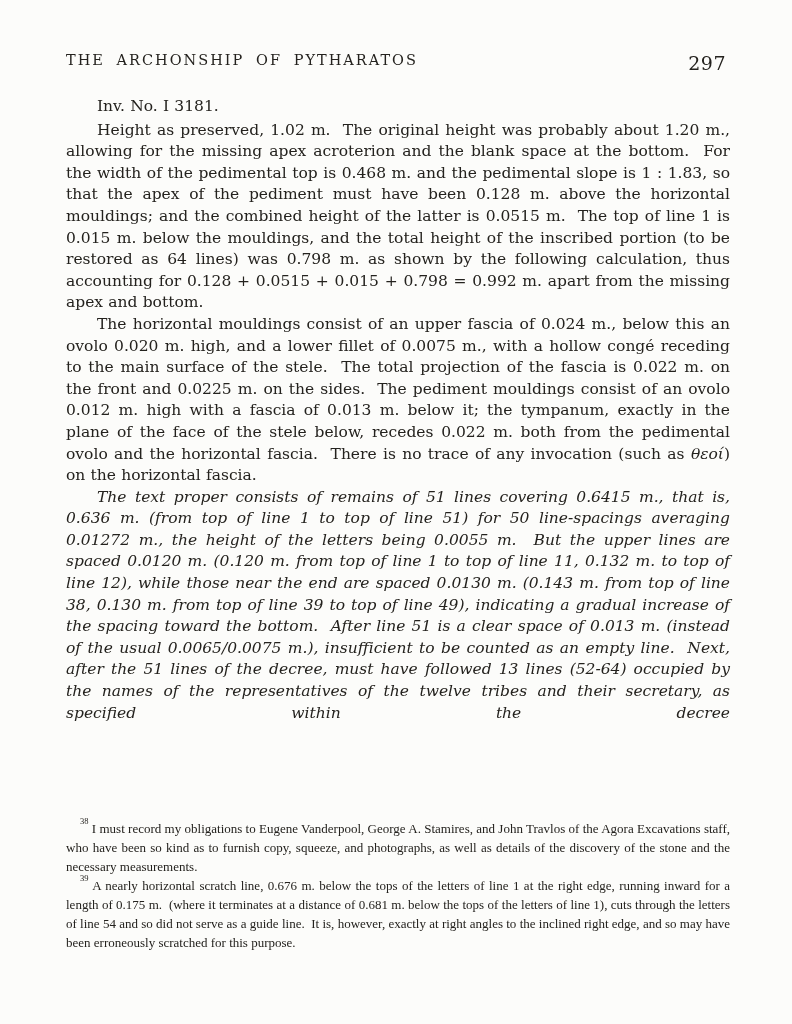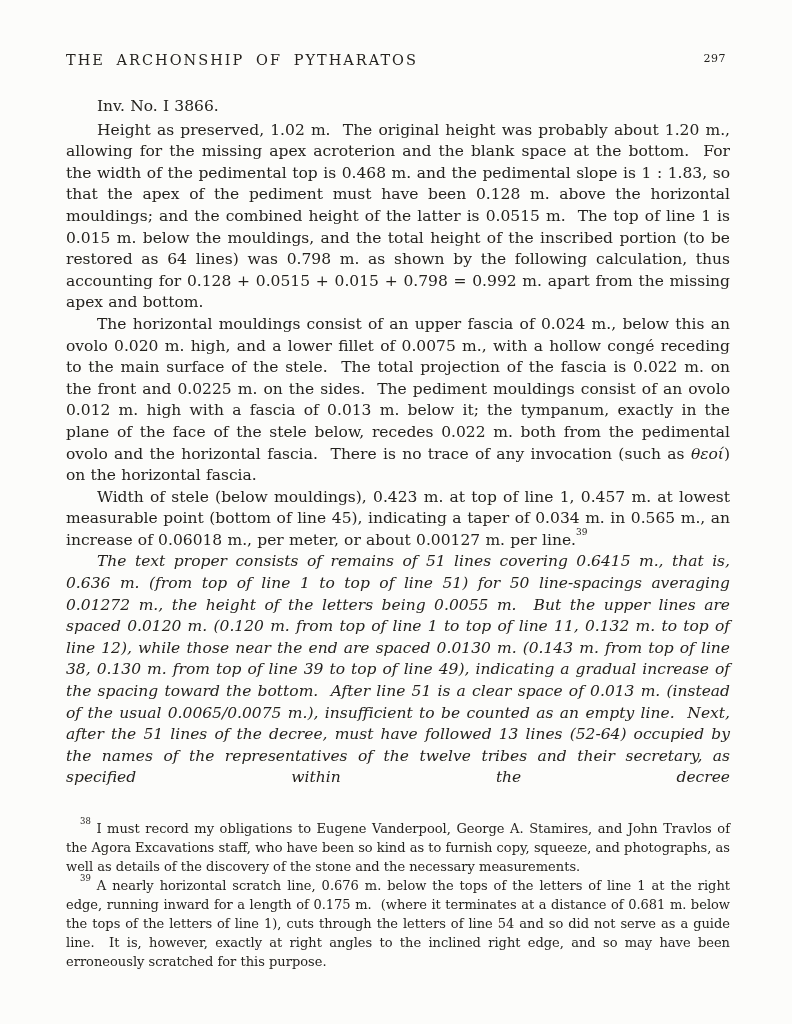--- a/index.html
+++ b/index.html
@@ -24,21 +24,21 @@
   .running-head .title {
     display: block;
     text-align: left;
     letter-spacing: 2px;
     word-spacing: 0.35em;
   }
   .running-head .page-num {
     position: absolute;
     right: 4px;
     top: 0;
-    font-size: 11px;
+    font-size: 19px;
     letter-spacing: 0.5px;
   }
   .body-text {
     position: absolute;
     top: 86px;
     left: 66px;
     width: 664px;
     text-align: justify;
     font-size: 15.5px;
     line-height: 21.6px;
@@ -60,20 +60,21 @@
   }
   i.greek { }
   .footnotes {
     position: absolute;
     top: 819px;
     left: 66px;
     width: 664px;
     text-align: justify;
     font-size: 13px;
     line-height: 19px;
+    font-family: Liberation Serif, serif;
   }
   .footnote {
     margin: 0;
     white-space: pre-wrap;
     text-indent: 14px;
   }
   .footnote sup.fnnum {
     font-size: 8.5px;
     line-height: 0;
     position: relative;
@@ -84,24 +85,23 @@
 <body>
 
 <div class="page" style="background: rgb(252, 252, 250); color: rgb(36, 34, 30);">
 
   <div class="running-head">
     <span class="title">THE ARCHONSHIP OF PYTHARATOS</span>
     <span class="page-num">297</span>
   </div>
 
   <div class="body-text">
-      <p class="para indent inv">Inv. No. I 3866.</p>
+      <p class="para indent inv">Inv. No. I 3181.</p>
       <p class="para indent">Height as preserved, 1.02 m.  The original height was probably about 1.20 m., allowing for the missing apex acroterion and the blank space at the bottom.  For the width of the pedimental top is 0.468 m. and the pedimental slope is 1 : 1.83, so that the apex of the pediment must have been 0.128 m. above the horizontal mouldings; and the combined height of the latter is 0.0515 m.  The top of line 1 is 0.015 m. below the mouldings, and the total height of the inscribed portion (to be restored as 64 lines) was 0.798 m. as shown by the following calculation, thus accounting for 0.128 + 0.0515 + 0.015 + 0.798 = 0.992 m. apart from the missing apex and bottom.</p>
       <p class="para indent">The horizontal mouldings consist of an upper fascia of 0.024 m., below this an ovolo 0.020 m. high, and a lower fillet of 0.0075 m., with a hollow congé receding to the main surface of the stele.  The total projection of the fascia is 0.022 m. on the front and 0.0225 m. on the sides.  The pediment mouldings consist of an ovolo 0.012 m. high with a fascia of 0.013 m. below it; the tympanum, exactly in the plane of the face of the stele below, recedes 0.022 m. both from the pedimental ovolo and the horizontal fascia.  There is no trace of any invocation (such as <i class="greek">θεοί</i>) on the horizontal fascia.</p>
-      <p class="para indent">Width of stele (below mouldings), 0.423 m. at top of line 1, 0.457 m. at lowest measurable point (bottom of line 45), indicating a taper of 0.034 m. in 0.565 m., an increase of 0.06018 m., per meter, or about 0.00127 m. per line.<sup class="fnref">39</sup></p>
       <p class="para indent justify-last">The text proper consists of remains of 51 lines covering 0.6415 m., that is, 0.636 m. (from top of line 1 to top of line 51) for 50 line-spacings averaging 0.01272 m., the height of the letters being 0.0055 m.  But the upper lines are spaced 0.0120 m. (0.120 m. from top of line 1 to top of line 11, 0.132 m. to top of line 12), while those near the end are spaced 0.0130 m. (0.143 m. from top of line 38, 0.130 m. from top of line 39 to top of line 49), indicating a gradual increase of the spacing toward the bottom.  After line 51 is a clear space of 0.013 m. (instead of the usual 0.0065/0.0075 m.), insufficient to be counted as an empty line.  Next, after the 51 lines of the decree, must have followed 13 lines (52-64) occupied by the names of the representatives of the twelve tribes and their secretary, as specified within the decree</p>
     </div>
 
   <div class="footnotes">
       <p class="footnote"><sup class="fnnum">38</sup> I must record my obligations to Eugene Vanderpool, George A. Stamires, and John Travlos of the Agora Excavations staff, who have been so kind as to furnish copy, squeeze, and photographs, as well as details of the discovery of the stone and the necessary measurements.</p>
       <p class="footnote"><sup class="fnnum">39</sup> A nearly horizontal scratch line, 0.676 m. below the tops of the letters of line 1 at the right edge, running inward for a length of 0.175 m.  (where it terminates at a distance of 0.681 m. below the tops of the letters of line 1), cuts through the letters of line 54 and so did not serve as a guide line.  It is, however, exactly at right angles to the inclined right edge, and so may have been erroneously scratched for this purpose.</p>
     </div>
 
 </div>
 

